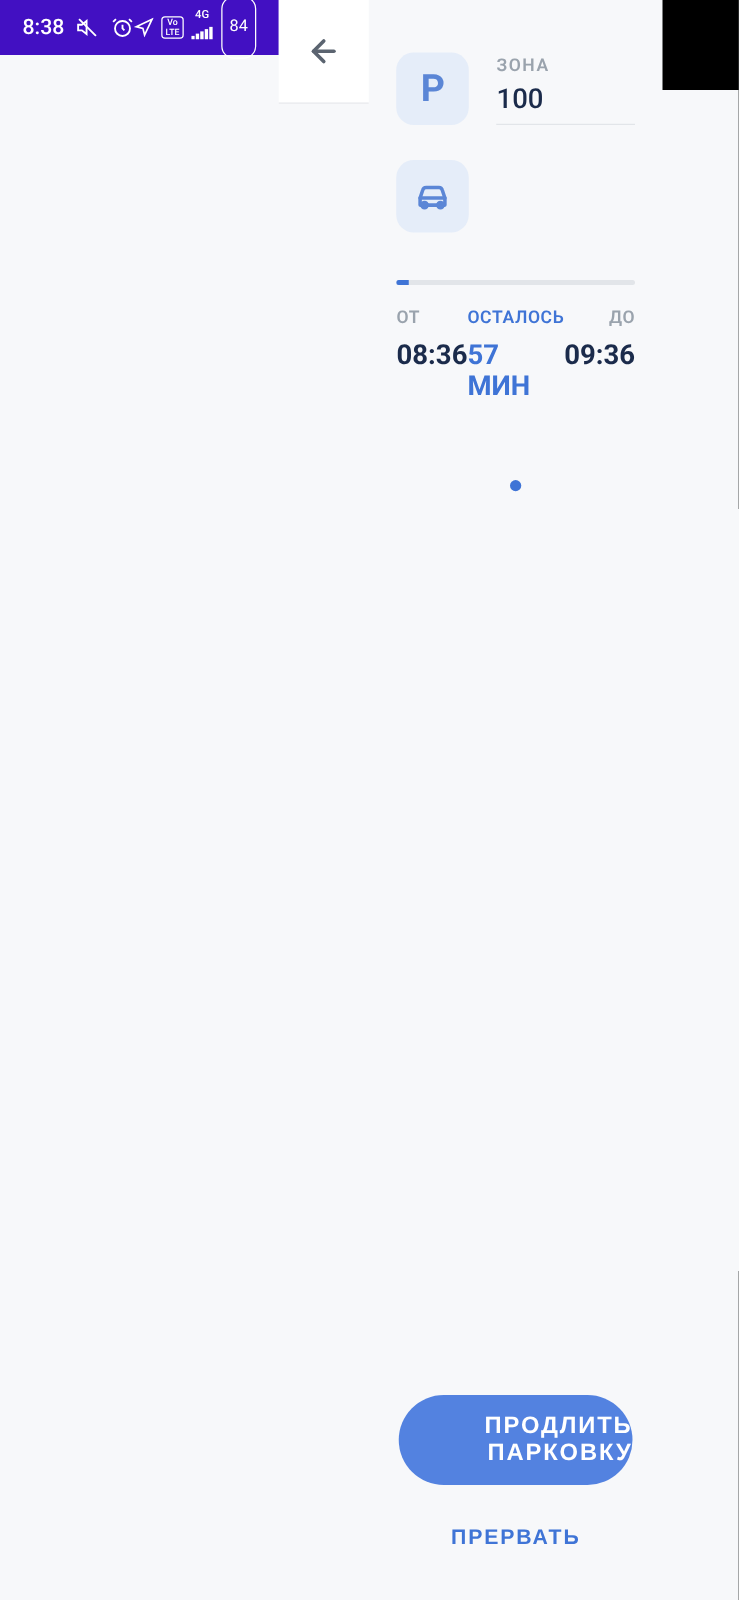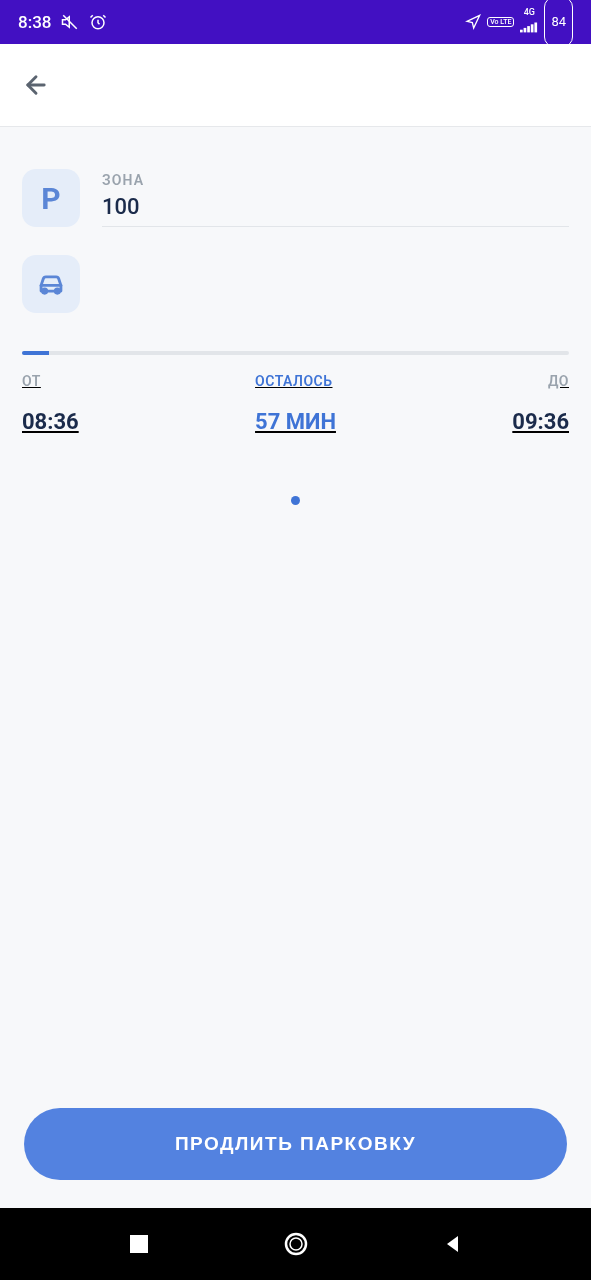--- a/index.html
+++ b/index.html
@@ -1,17 +1,17 @@
 <!DOCTYPE html>
 <html><head>
 <meta charset="utf-8">
 <style>
   * { box-sizing: border-box; margin: 0; padding: 0; }
   html, body { width: 591px; height: 1280px; font-family: -apple-system, Roboto, "Segoe UI", sans-serif; background: #000; }
-  .screen { width: 591px; height: 1280px; display: flex; flex-direction: column; background: #f7f8fa; }
+  .screen { width: 591px; height: 1280px; display: flex; flex-direction: row; background: #f7f8fa; }
   
   
   .status-bar { height: 44px; background: #4210c2; color: #fff; display: flex; align-items: center; justify-content: space-between; padding: 0 18px; font-size: 17px; font-weight: 500; }
   .status-left { display: flex; align-items: center; gap: 10px; }
   .status-right { display: flex; align-items: center; gap: 6px; }
   .status-icon { display: inline-flex; }
   .battery { border: 1.5px solid #fff; border-radius: 10px; padding: 16px 6px; font-size: 13px; line-height: 16px; font-weight: 400; }
   .sig-label { font-size: 9px; line-height: 9px; text-align: center; }
   
   
@@ -25,21 +25,21 @@
   .info-icon { width: 58px; height: 58px; border-radius: 14px; background: #e5edf9; color: #5b86d6; display: flex; align-items: center; justify-content: center; font-size: 30px; font-weight: 700; flex-shrink: 0; }
   .info-text { flex: 1; border-bottom: 1px solid #e2e5e9; padding-bottom: 4px; min-height: 58px; display: flex; flex-direction: column; justify-content: center; }
   .info-label { font-size: 14px; font-weight: 600; color: #9aa3ad; letter-spacing: 1.2px; text-transform: uppercase; margin-bottom: 6px; }
   .info-value { font-size: 22px; font-weight: 500; color: #1b2b4b; }
   
   
   .progress-wrap { margin-top: 24px; }
   .progress-track { height: 4px; background: #e2e5e9; border-radius: 2px; overflow: hidden; }
   .progress-fill { height: 100%; background: #3f74d6; width: 5%; }
   .time-row { display: flex; justify-content: space-between; margin-top: 18px; }
-  .time-col { display: flex; flex-direction: column; gap: 20px; text-decoration: underline; }
+  .time-col { display: flex; flex-direction: column; gap: 10px; }
   .time-col.center { }
   .time-col.right { align-items: flex-end; }
   .time-label { font-size: 14px; font-weight: 600; color: #9aa3ad; letter-spacing: 0.5px; text-transform: uppercase; }
   .time-label.blue { color: #3f74d6; }
   .time-value { font-size: 22px; font-weight: 700; color: #1b2b4b; }
   .time-value.blue { color: #3f74d6; text-transform: uppercase; }
   
   .dot-indicator { margin-top: 62px; display: flex; justify-content: center; }
   .dot { width: 9px; height: 9px; border-radius: 50%; background: #3f74d6; }
   
@@ -149,20 +149,21 @@
     </div>
 
     <div class="dot-indicator">
       <div class="dot"></div>
     </div>
 
     <div class="spacer"></div>
 
     <div class="actions">
       <button class="btn-primary">ПРОДЛИТЬ ПАРКОВКУ</button>
+      <button class="btn-ghost">ПРЕРВАТЬ</button>
     </div>
   </div>
 
   <div class="nav-bar">
     <div class="nav-btn">
       <svg width="18" height="18" viewBox="0 0 18 18">
           <rect width="18" height="18" fill="#fff"></rect>
         </svg>
     </div>
     <div class="nav-btn">

